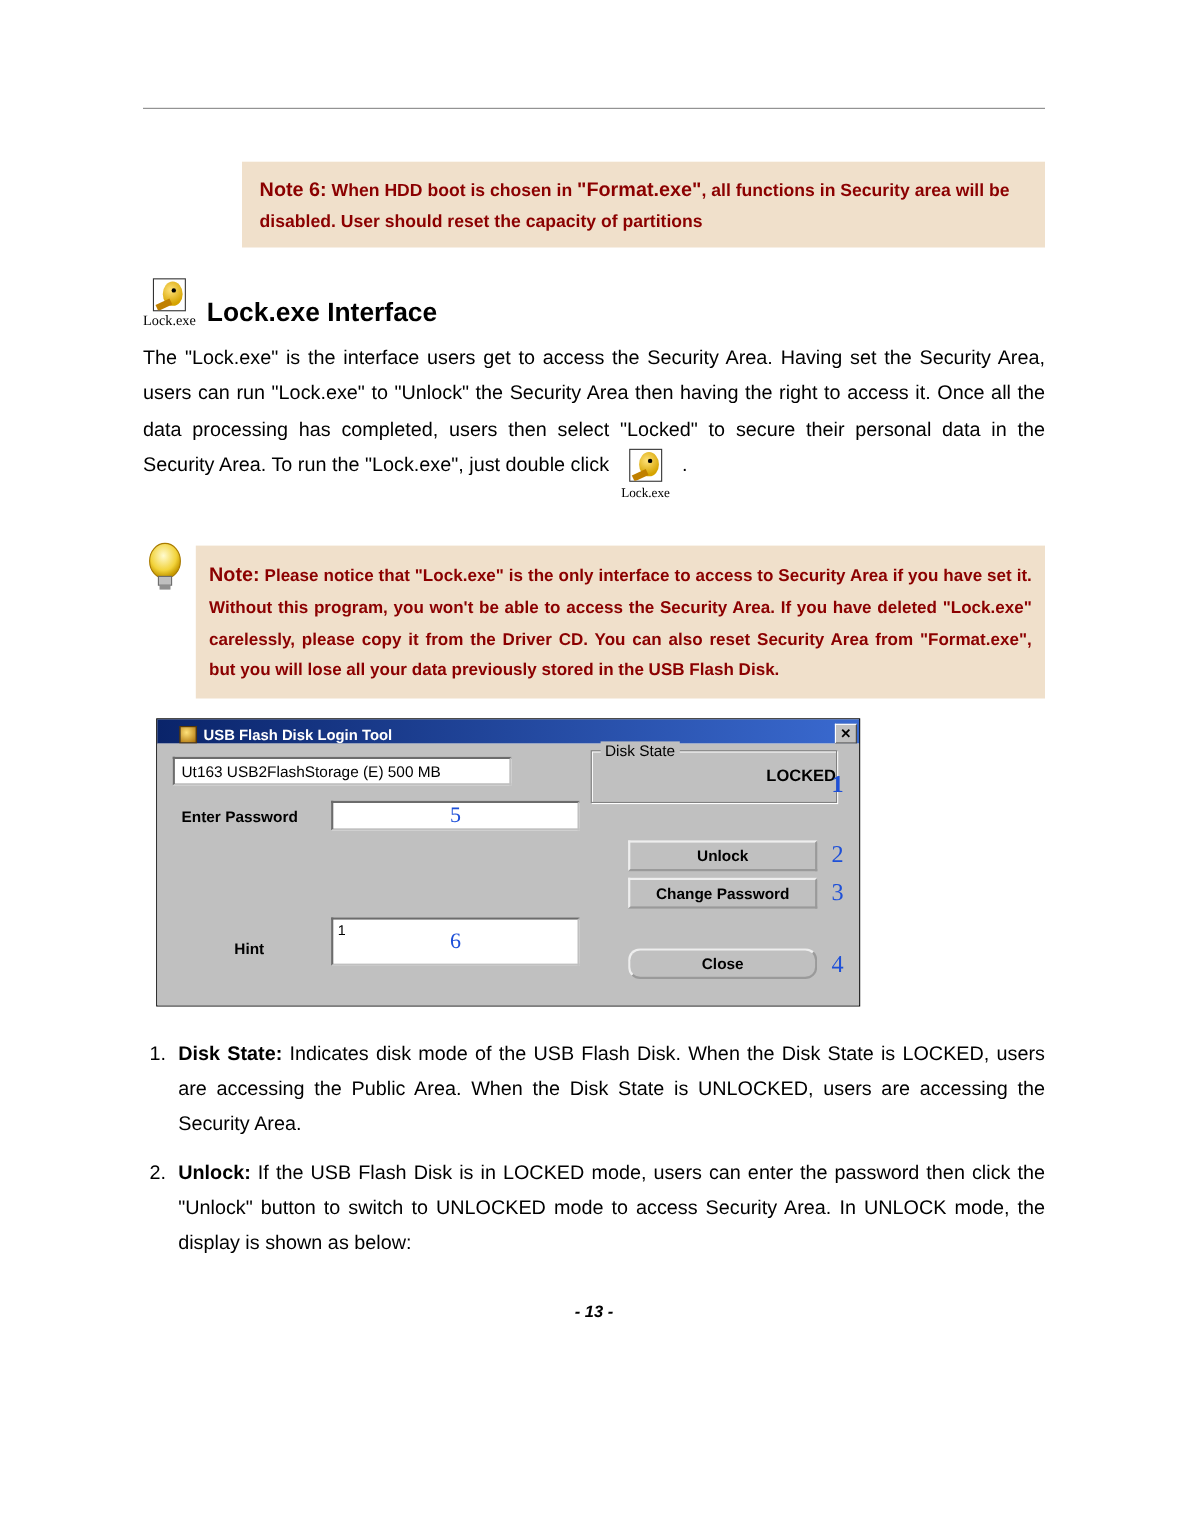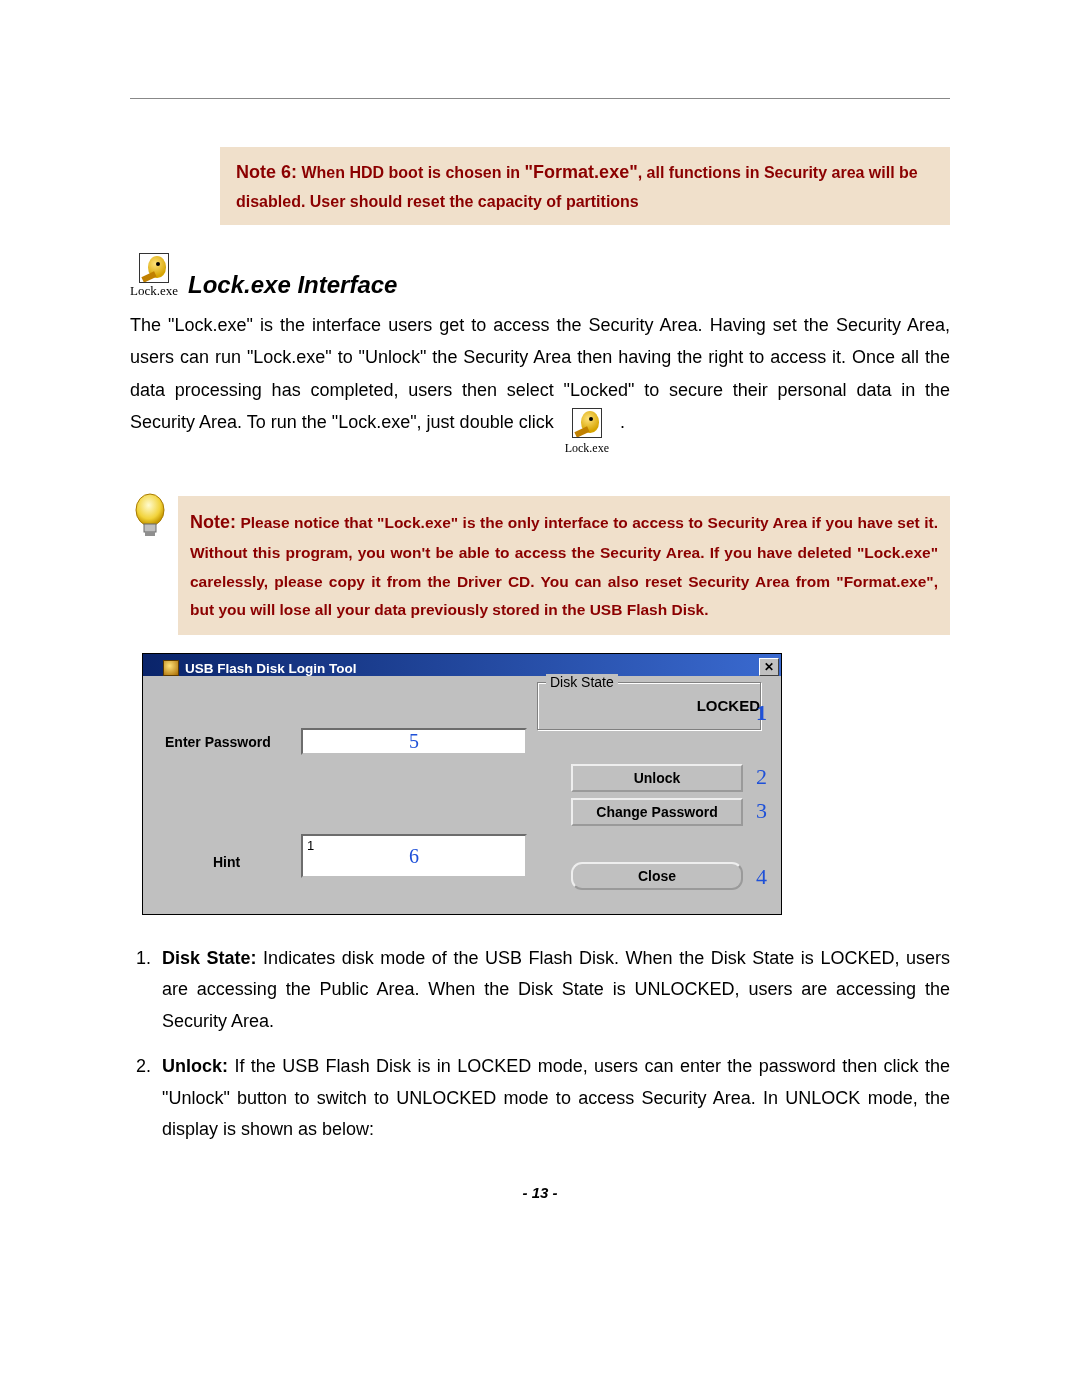--- a/index.html
+++ b/index.html
@@ -68,21 +68,20 @@
   .app-icon .eye {
     position:absolute; width:4px;height:4px;background:#000;border-radius:50%;
     top:8px; right:8px;
   }
   .app-icon .key {
     position:absolute; left:2px; bottom:2px; width:14px; height:6px;
     background:#c08000; transform: rotate(-25deg);
   }
   .section-heading {
     font-family: Arial, sans-serif;
-    font-style: italic;
     font-weight: bold;
     font-size: 24px;
   }
   .body-para {
     font-family: Arial, sans-serif;
     font-size: 18px;
     line-height: 1.8;
     text-align: justify;
     margin: 0 0 20px 0;
   }
@@ -352,20 +351,21 @@
     <div class="titlebar">
       <div class="tb-icon"></div>
       <span>USB Flash Disk Login Tool</span>
       <span class="spacer"></span>
       <div class="close-btn">
         <span>✕</span>
       </div>
     </div>
     <div class="dialog-body">
 
+      <div class="sunken-field device-field">Ut163   USB2FlashStorage (E)  500 MB</div>
 
       <div class="enter-pw-label">Enter Password</div>
       <div class="sunken-field pw-field">
         <span>5</span>
       </div>
 
       <div class="hint-label">Hint</div>
       <div class="sunken-field hint-field">
         <span class="hint-num">1</span>
         <span class="hint-center">6</span>

